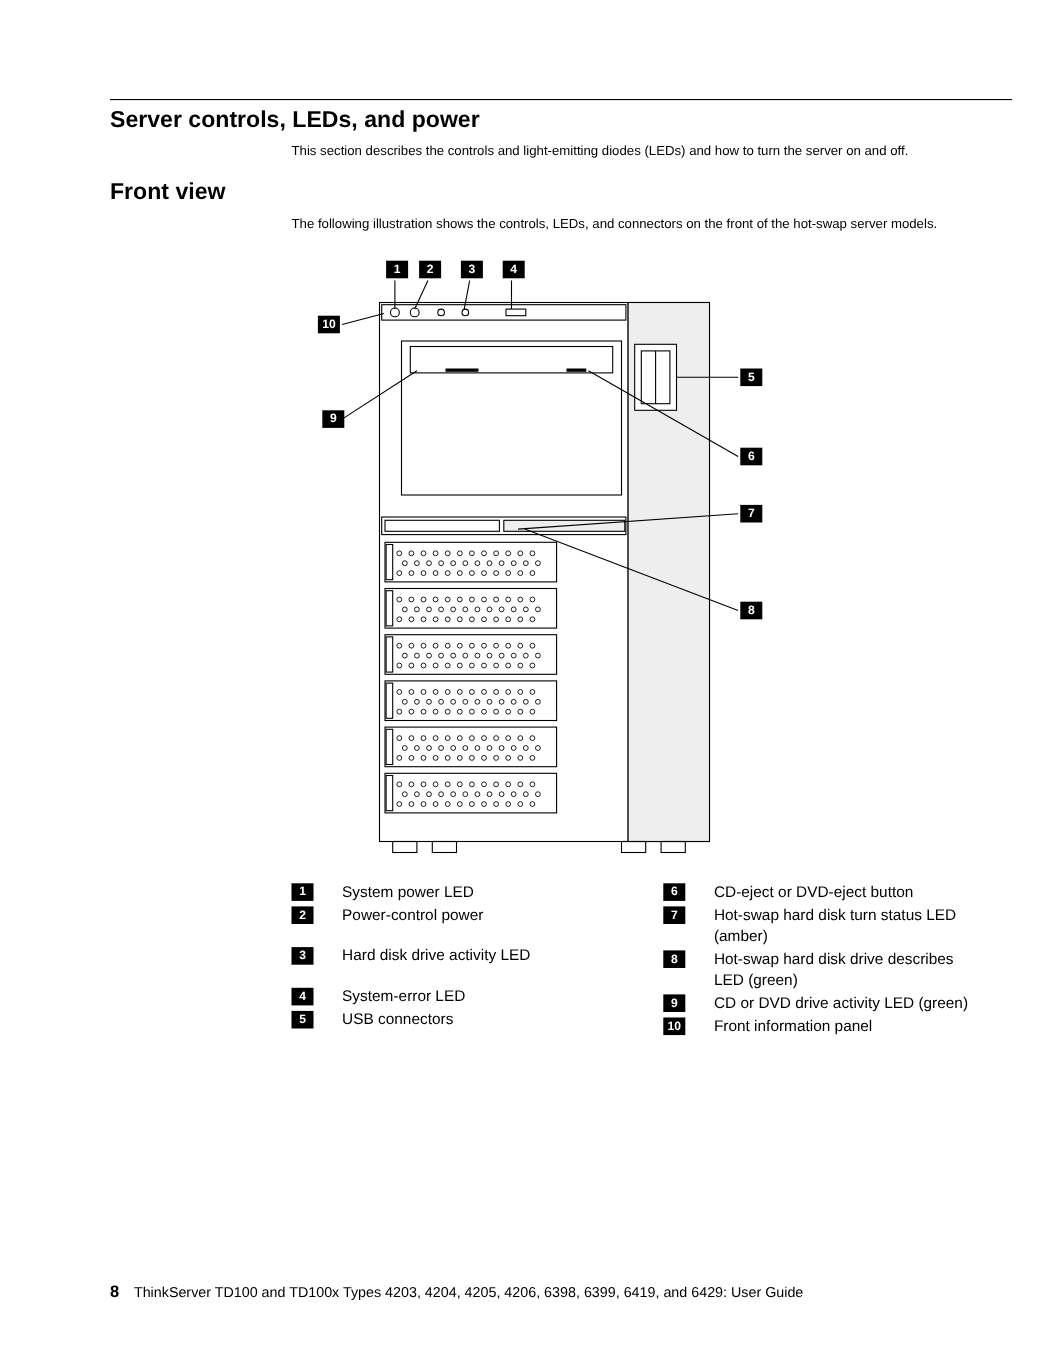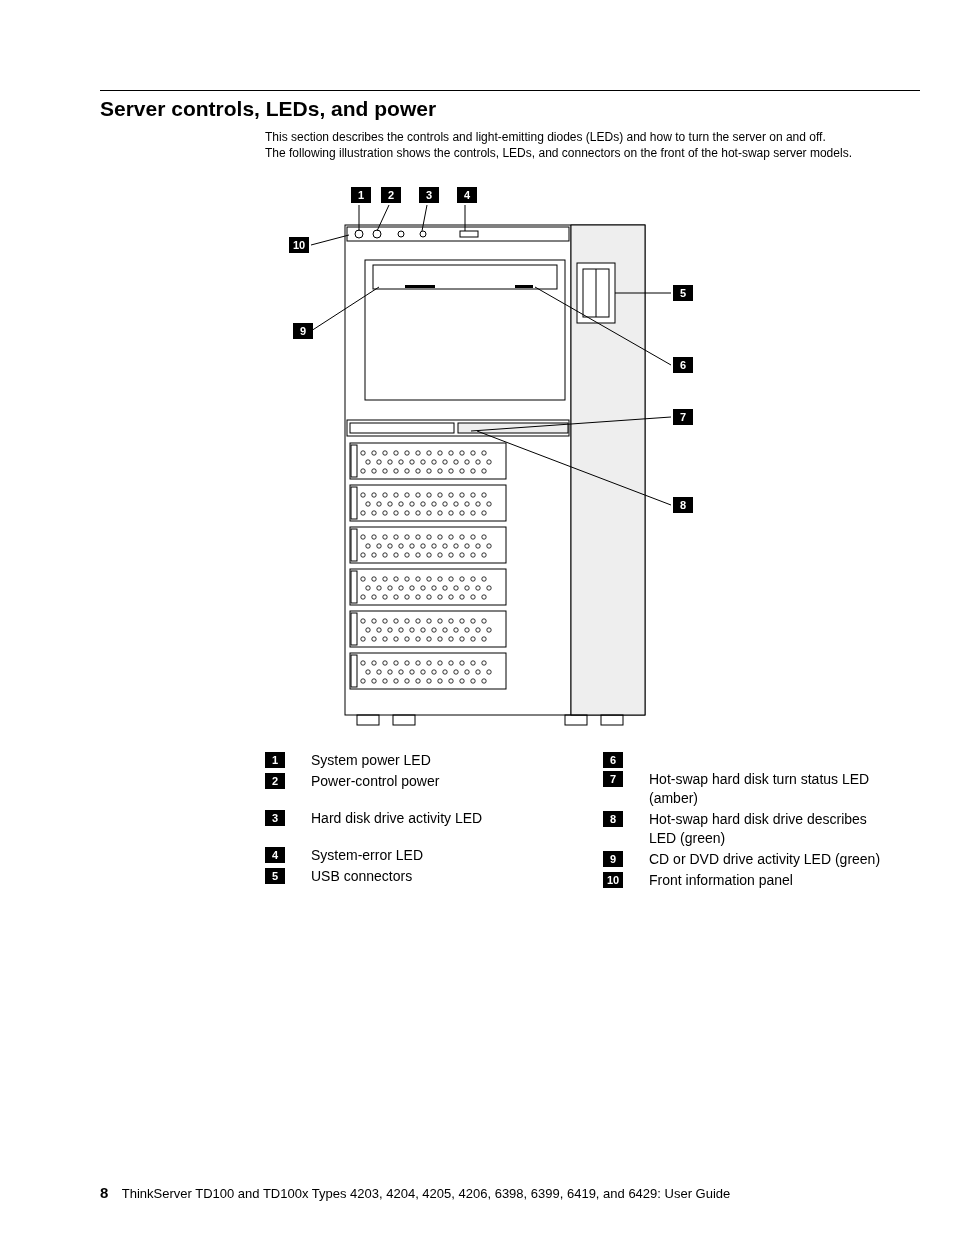--- a/index.html
+++ b/index.html
@@ -64,33 +64,34 @@
     gap: 48px;
     font-size: 14px;
   }
   .legend-col { width: 290px; }
   .legend-row { display:flex; align-items:flex-start; margin-bottom:2px; }
   .legend-row .num { flex:0 0 34px; }
   .legend-row .txt { flex:1; line-height:1.35;margin-left:12px; }
   .footer {
     position:absolute;
     left:100px;
-    bottom:34px;
+    bottom:52px;
     font-size:13px;
   }
   .footer .pn { font-weight:bold; font-size:15px; margin-right:10px; }
 </style>
 </head>
 <body>
 
 <div class="page">
   <div class="rule"></div>
   <h1 class="section">Server controls, LEDs, and power</h1>
   <div class="bodycol">This section describes the controls and light-emitting diodes (LEDs) and how to turn the server on and off.</div>
 
+  <h2 class="section">Front view</h2>
   <div class="bodycol">The following illustration shows the controls, LEDs, and connectors on the front of the hot-swap server models.</div>
 
   <div class="figure-wrap">
 
     <svg width="600" height="560" viewBox="0 0 600 560">
       <g stroke="#000" stroke-width="1" fill="none">
 
         <rect x="80" y="40" width="300" height="490" fill="#fff"></rect>
 
         <line x1="306" y1="40" x2="306" y2="530"></line>
@@ -401,20 +402,21 @@
           <span class="txt">System-error LED</span>
         </div>
       <div class="legend-row">
           <span class="num"><span class="callout-badge">5</span></span>
           <span class="txt">USB connectors</span>
         </div>
     </div>
     <div class="legend-col">
       <div class="legend-row">
           <span class="num"><span class="callout-badge">6</span></span>
+          <span class="txt">CD-eject or DVD-eject button</span>
         </div>
       <div class="legend-row">
           <span class="num"><span class="callout-badge">7</span></span>
           <span class="txt">Hot-swap hard disk turn status LED (amber)</span>
         </div>
       <div class="legend-row">
           <span class="num"><span class="callout-badge">8</span></span>
           <span class="txt">Hot-swap hard disk drive describes LED (green)</span>
         </div>
       <div class="legend-row">

